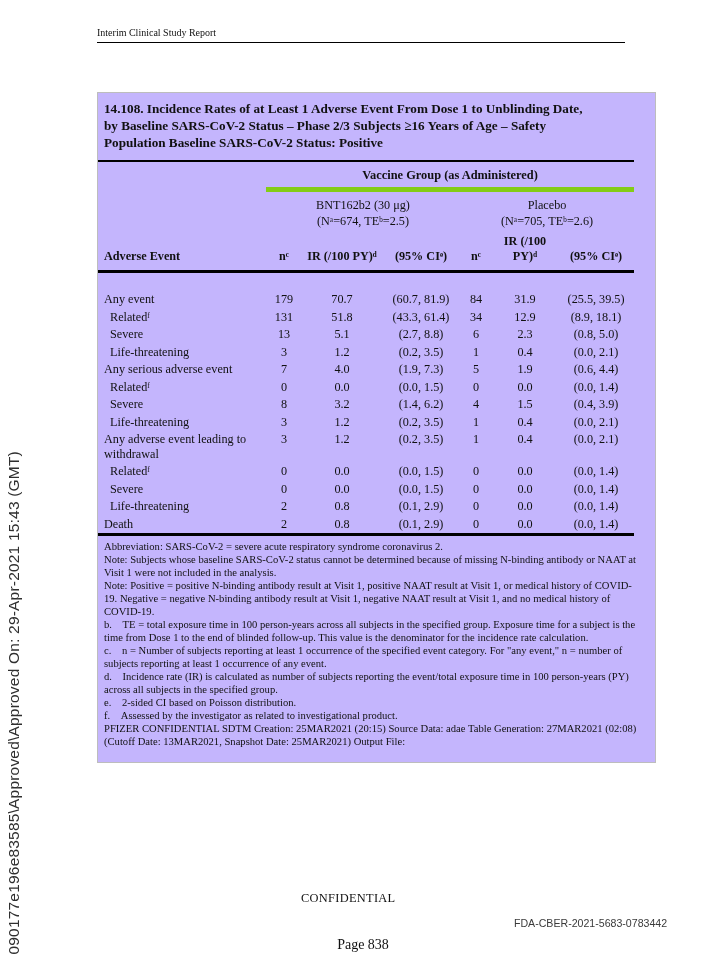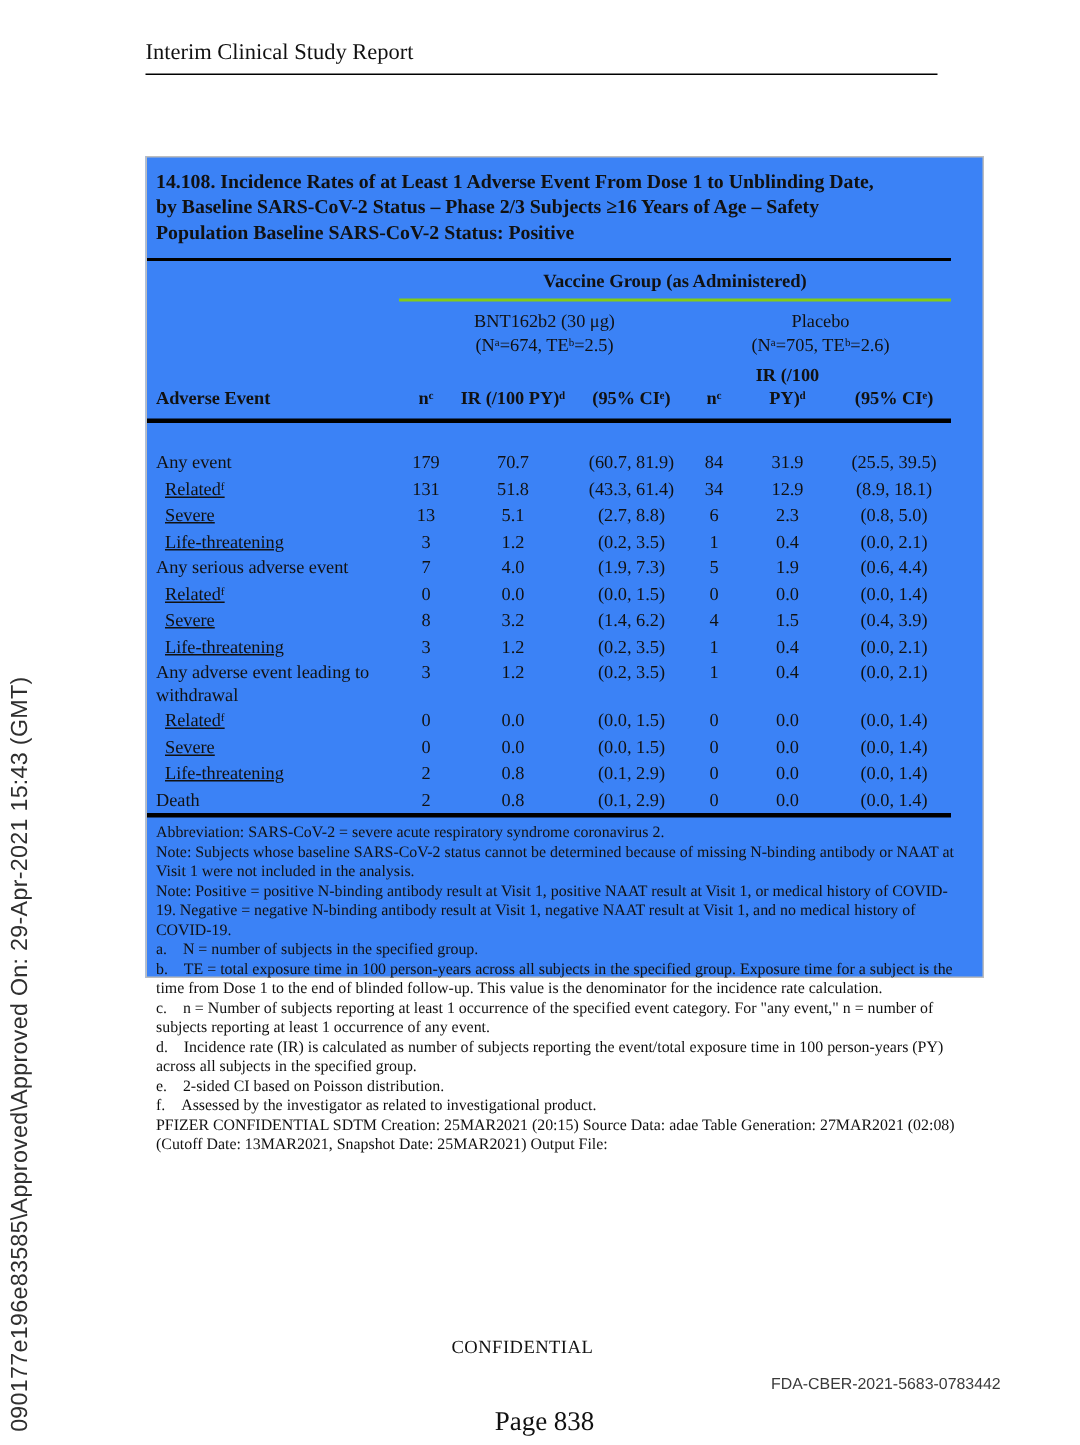--- a/index.html
+++ b/index.html
@@ -11,75 +11,75 @@
   
   .sidebar-text{
     position:absolute;left:5px;bottom:8px;
     writing-mode:vertical-rl;transform:rotate(180deg);
     font-family:"Liberation Sans","DejaVu Sans",sans-serif;
     font-size:15.5px;color:#2f2f2f;white-space:nowrap;letter-spacing:.2px;
   }
   
   .doc-header{
     position:absolute;left:97px;top:26px;width:528px;
-    font-size:15px;line-height:1.3;border-bottom:1px solid #000;
+    font-size:10px;line-height:1.3;border-bottom:1px solid #000;
     padding-bottom:3px;
   }
   
   .content-box{
-    position:absolute;left:97px;top:104px;width:559px;height:548px;
-    border:1px solid #bdbdbd;background:#3b82f6;box-sizing:border-box;
+    position:absolute;left:97px;top:92px;width:559px;height:671px;
+    border:1px solid #bdbdbd;background:#c4b5fd;box-sizing:border-box;
   }
   .title{
     width:536px;box-sizing:border-box;padding:8px 6px 9px 6px;
     border-bottom:2px solid #000;
     font-weight:bold;font-size:13.2px;line-height:1.27;
   }
   .title div{white-space:nowrap;}
   table.data-table{
     width:536px;border-collapse:collapse;table-layout:fixed;
     font-size:12.2px;border-bottom:3px solid #000;
   }
   col.c-lbl{width:168px}col.c-n1{width:36px}col.c-ir1{width:80px}
   col.c-ci1{width:78px}col.c-n2{width:32px}col.c-ir2{width:66px}
   col.c-ci2{width:76px}
   .group-cell{
-    text-align:center;font-weight:bold;border-bottom:2px solid #84cc16;
+    text-align:center;font-weight:bold;border-bottom:5px solid #84cc16;
     padding:6px 0 4px 0;font-size:12.4px;
   }
   .arm-cell{text-align:center;font-weight:normal;padding:6px 0 1px 0;line-height:1.25;}
   .colhead-row th{
     font-weight:bold;padding:4px 0 6px 0;border-bottom:3px solid #000;
     text-align:center;vertical-align:bottom;font-size:12.2px;
   }
   .colhead-row th.lblhead{text-align:left;padding-left:6px;}
   tr.spacer td{height:16px;}
   td.lbl{
     text-align:left;padding:1.5px 2px 1.5px 6px;line-height:14.5px;
     vertical-align:top;
   }
-  td.lbl.ind{padding-left:12px;text-decoration:underline;}
+  td.lbl.ind{padding-left:12px;}
   td.val{text-align:center;padding:1.5px 0;vertical-align:top;line-height:14.5px;}
   .footnotes{
     width:548px;box-sizing:border-box;padding:4px 4px 4px 6px;
     font-size:10.6px;line-height:13px;
   }
   
   .footer-confidential{
     position:absolute;left:301px;top:891px;width:150px;text-align:left;
     font-size:12.4px;letter-spacing:.3px;
   }
   .footer-fda{
     position:absolute;left:514px;top:917px;
     font-family:"Liberation Sans","DejaVu Sans",sans-serif;
     font-size:10.6px;color:#3a3a3a;
   }
   .footer-page{
     position:absolute;left:288px;top:937px;width:150px;text-align:center;
-    font-size:18px;
+    font-size:14px;
   }
 </style>
 </head>
 <body>
 
 <div class="sidebar-text">090177e196e83585\Approved\Approved On: 29-Apr-2021 15:43 (GMT)</div>
 
 <div class="doc-header">
   <div>Interim Clinical Study Report</div>
 </div>
@@ -250,21 +250,20 @@
           <td class="val">0.0</td>
           <td class="val">(0.0, 1.4)</td>
         </tr>
       </tbody>
   </table>
 
   <div class="footnotes">
       <div>Abbreviation: SARS-CoV-2 = severe acute respiratory syndrome coronavirus 2.</div>
       <div>Note: Subjects whose baseline SARS-CoV-2 status cannot be determined because of missing N-binding antibody or NAAT at Visit 1 were not included in the analysis.</div>
       <div>Note: Positive = positive N-binding antibody result at Visit 1, positive NAAT result at Visit 1, or medical history of COVID-19. Negative = negative N-binding antibody result at Visit 1, negative NAAT result at Visit 1, and no medical history of COVID-19.</div>
-      <div>a.&nbsp;&nbsp;&nbsp;&nbsp;N = number of subjects in the specified group.</div>
       <div>b.&nbsp;&nbsp;&nbsp;&nbsp;TE = total exposure time in 100 person-years across all subjects in the specified group. Exposure time for a subject is the time from Dose 1 to the end of blinded follow-up. This value is the denominator for the incidence rate calculation.</div>
       <div>c.&nbsp;&nbsp;&nbsp;&nbsp;n = Number of subjects reporting at least 1 occurrence of the specified event category. For "any event," n = number of subjects reporting at least 1 occurrence of any event.</div>
       <div>d.&nbsp;&nbsp;&nbsp;&nbsp;Incidence rate (IR) is calculated as number of subjects reporting the event/total exposure time in 100 person-years (PY) across all subjects in the specified group.</div>
       <div>e.&nbsp;&nbsp;&nbsp;&nbsp;2-sided CI based on Poisson distribution.</div>
       <div>f.&nbsp;&nbsp;&nbsp;&nbsp;Assessed by the investigator as related to investigational product.</div>
       <div>PFIZER CONFIDENTIAL SDTM Creation: 25MAR2021 (20:15) Source Data: adae Table Generation: 27MAR2021 (02:08)</div>
       <div>(Cutoff Date: 13MAR2021, Snapshot Date: 25MAR2021) Output File:</div>
     </div>
 </div>
 

